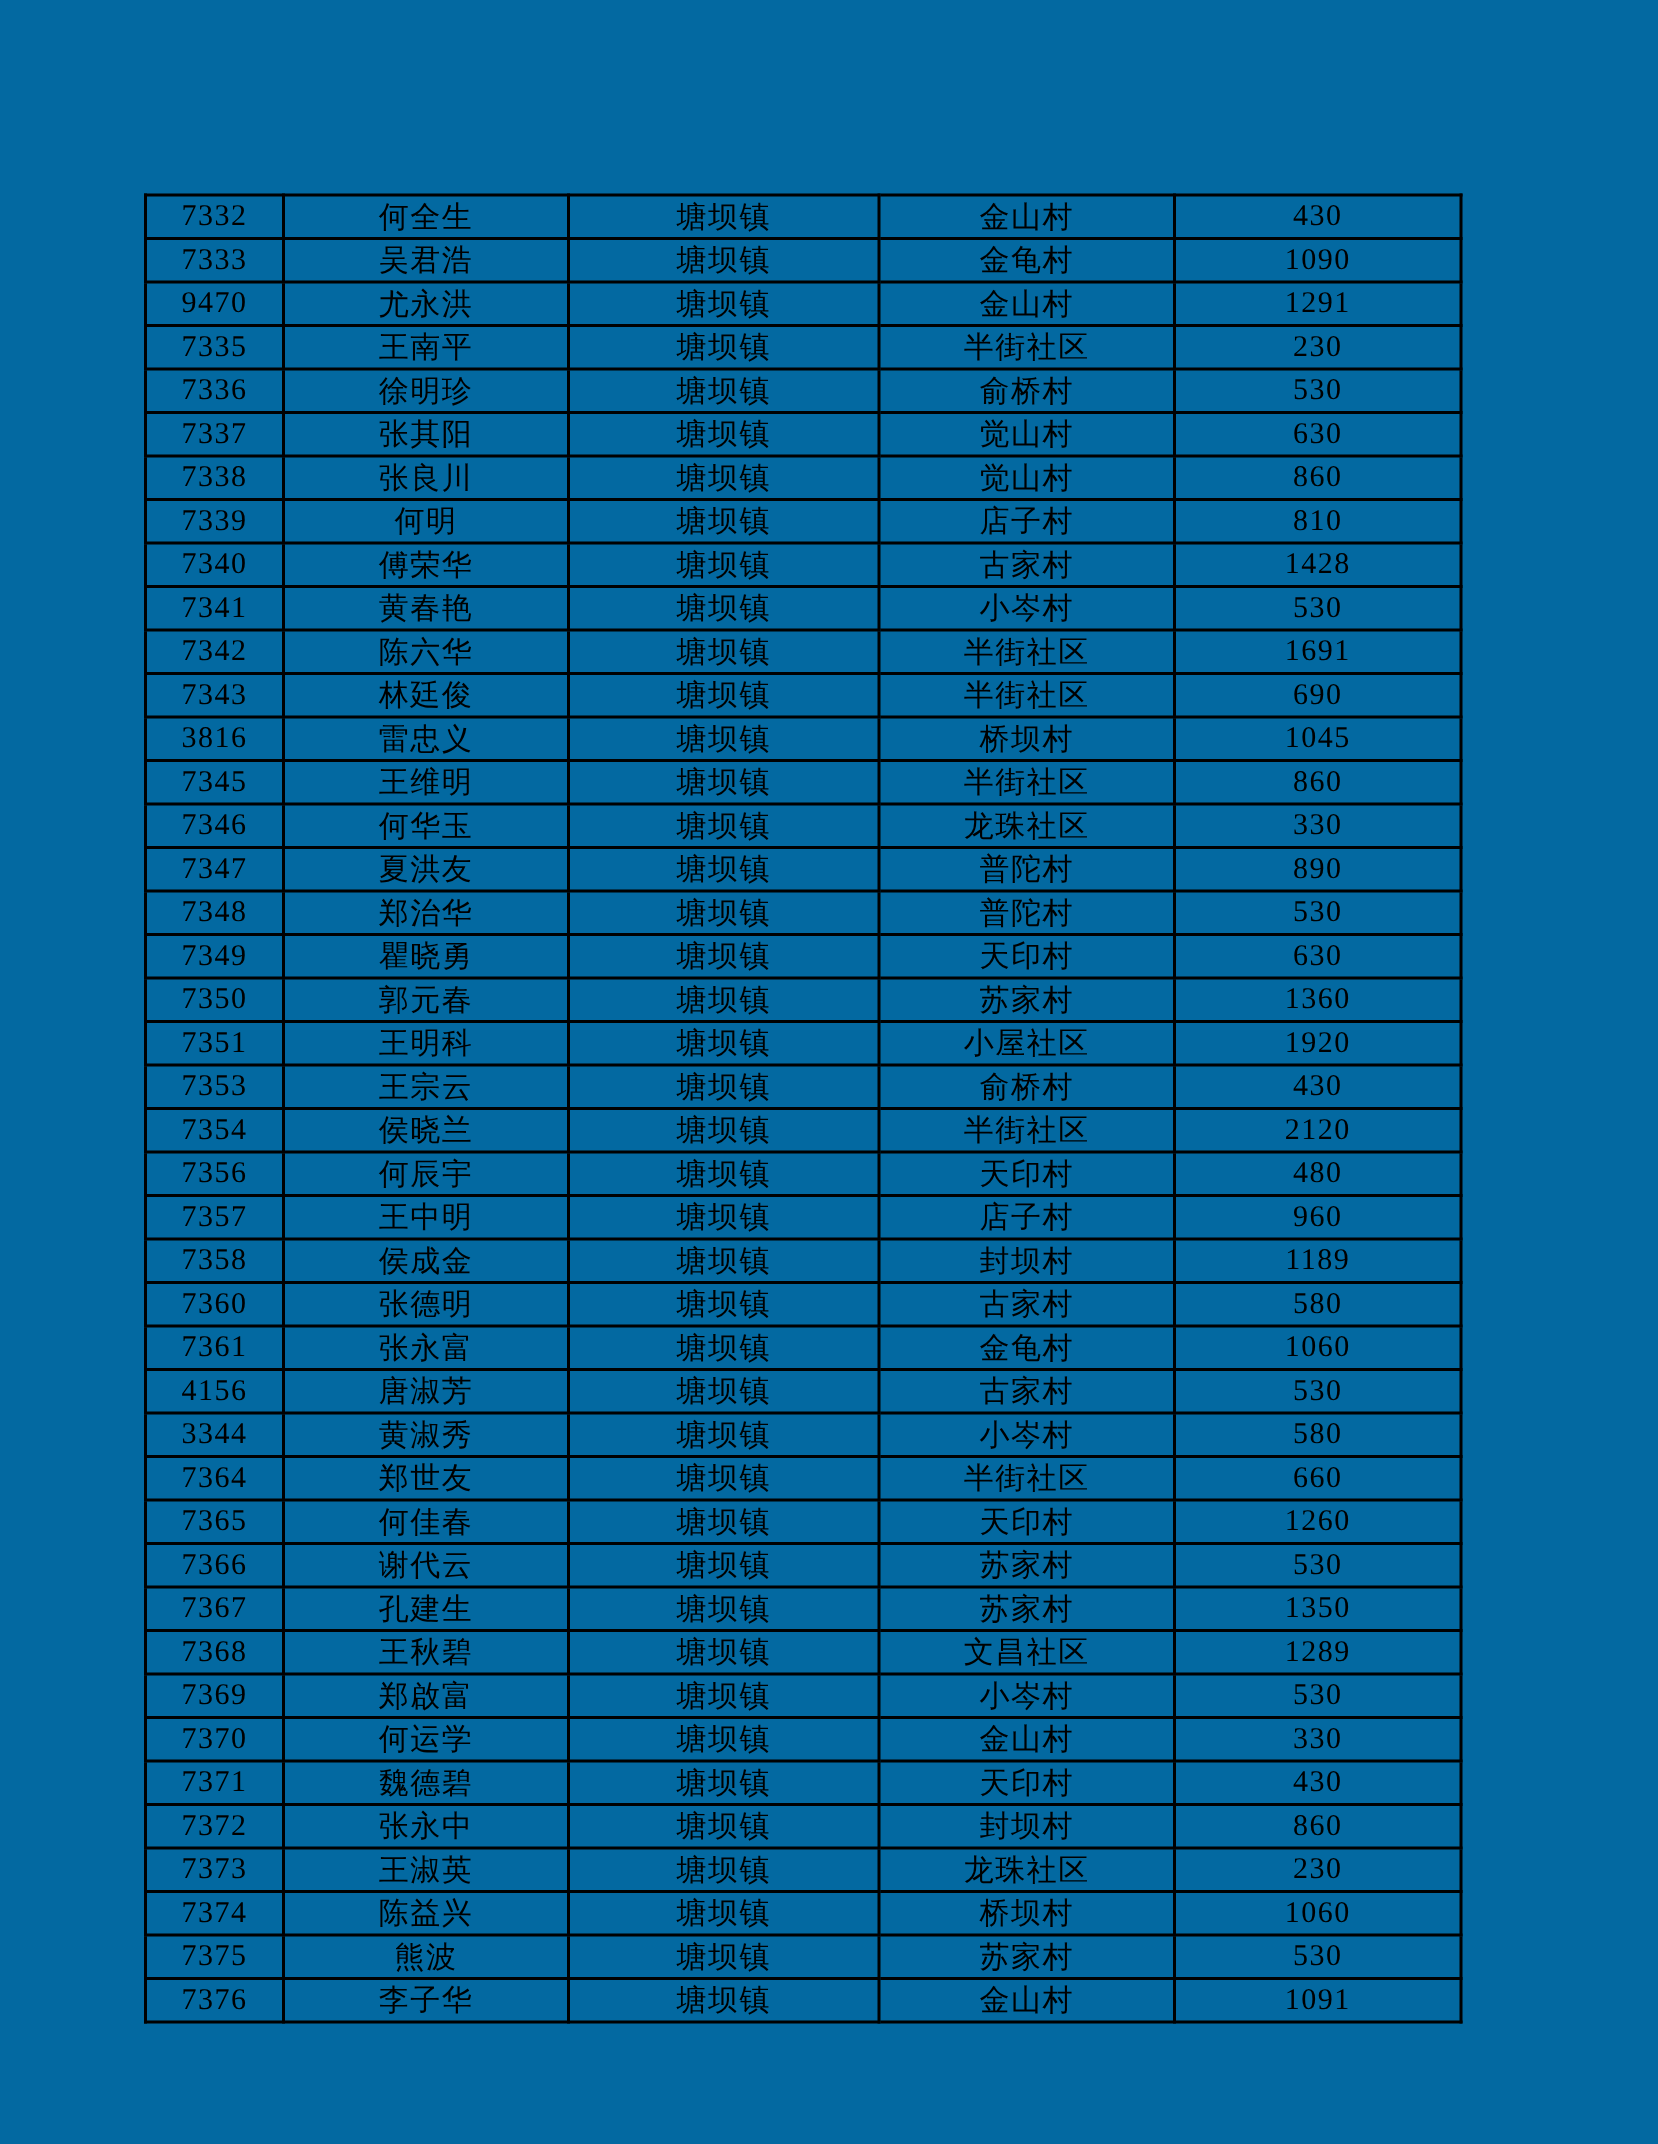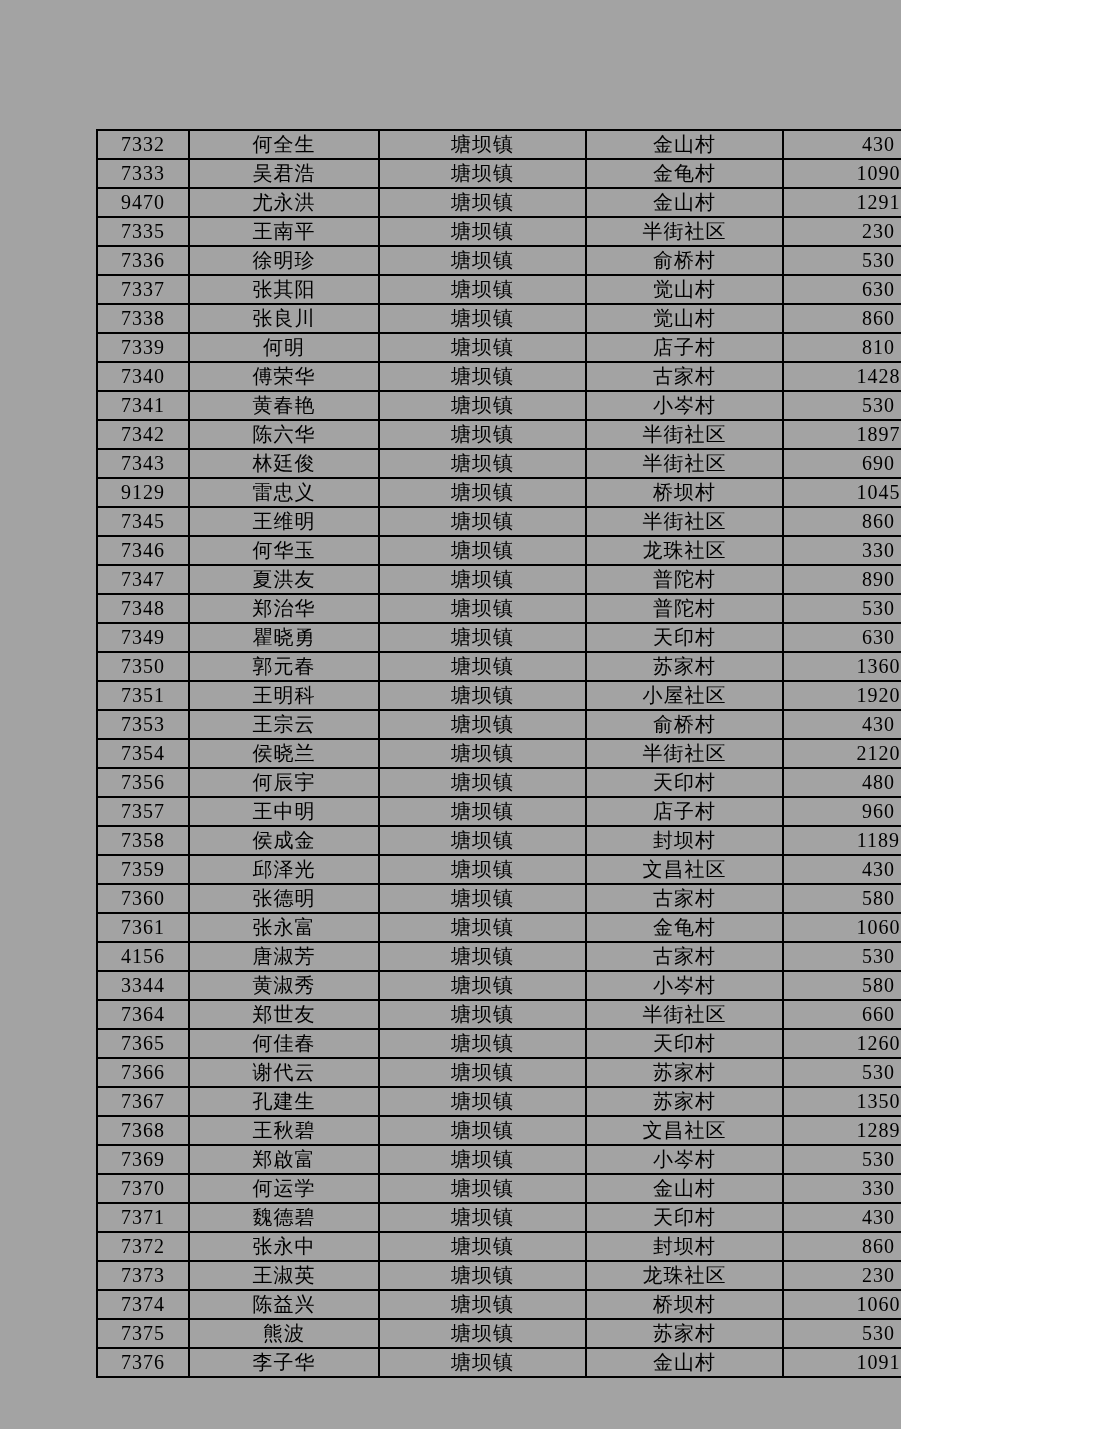--- a/index.html
+++ b/index.html
@@ -2,23 +2,23 @@
 <html><head>
 <meta charset="utf-8">
 <style>
   html, body {
     margin: 0;
     padding: 0;
     background: #ffffff;
   }
   .page {
     position: relative;
-    width: 901px;
+    width: 1105px;
     height: 1429px;
-    background: #a3a3a3;
+    background: #0369a1;
     overflow: hidden;
   }
   table.roster {
     position: absolute;
     left: 96px;
     top: 129px;
     width: 877px;
     height: 1161px;
     border-collapse: collapse;
     table-layout: fixed;
@@ -122,31 +122,31 @@
           <td>黄春艳</td>
           <td>塘坝镇</td>
           <td>小岑村</td>
           <td>530</td>
         </tr>
         <tr>
           <td>7342</td>
           <td>陈六华</td>
           <td>塘坝镇</td>
           <td>半街社区</td>
-          <td>1897</td>
+          <td>1691</td>
         </tr>
         <tr>
           <td>7343</td>
           <td>林廷俊</td>
           <td>塘坝镇</td>
           <td>半街社区</td>
           <td>690</td>
         </tr>
         <tr>
-          <td>9129</td>
+          <td>3816</td>
           <td>雷忠义</td>
           <td>塘坝镇</td>
           <td>桥坝村</td>
           <td>1045</td>
         </tr>
         <tr>
           <td>7345</td>
           <td>王维明</td>
           <td>塘坝镇</td>
           <td>半街社区</td>
@@ -221,27 +221,20 @@
           <td>塘坝镇</td>
           <td>店子村</td>
           <td>960</td>
         </tr>
         <tr>
           <td>7358</td>
           <td>侯成金</td>
           <td>塘坝镇</td>
           <td>封坝村</td>
           <td>1189</td>
-        </tr>
-        <tr>
-          <td>7359</td>
-          <td>邱泽光</td>
-          <td>塘坝镇</td>
-          <td>文昌社区</td>
-          <td>430</td>
         </tr>
         <tr>
           <td>7360</td>
           <td>张德明</td>
           <td>塘坝镇</td>
           <td>古家村</td>
           <td>580</td>
         </tr>
         <tr>
           <td>7361</td>

